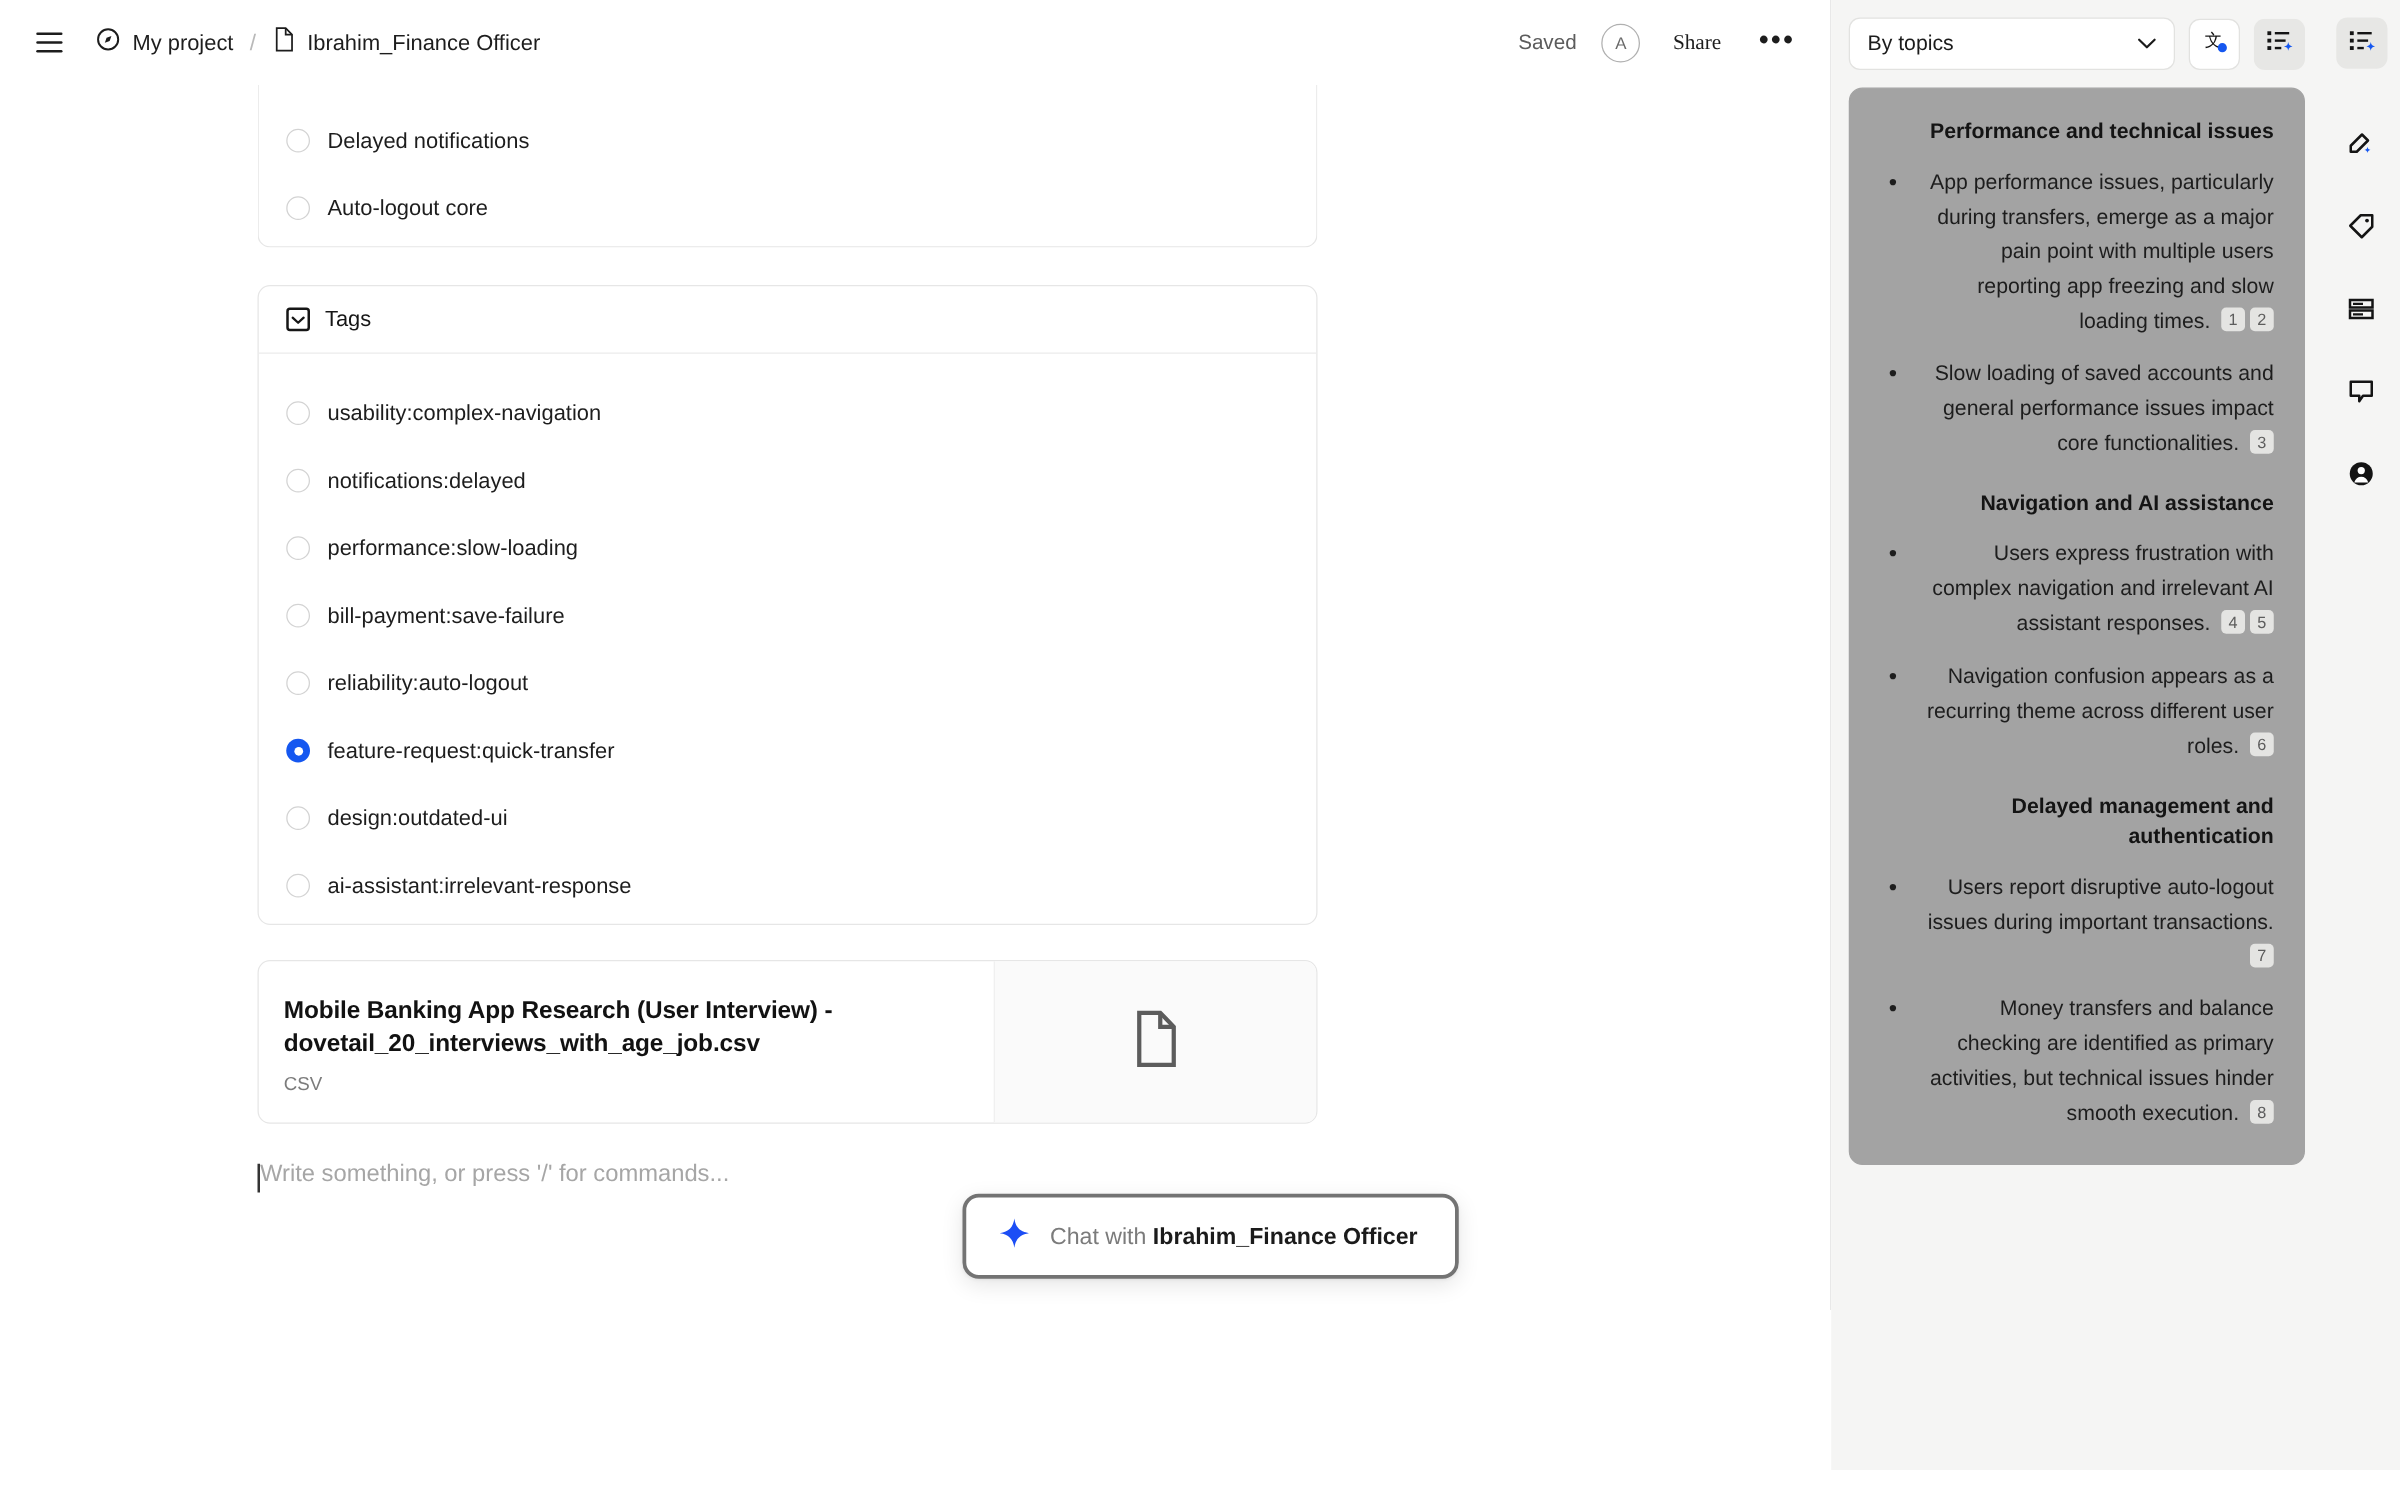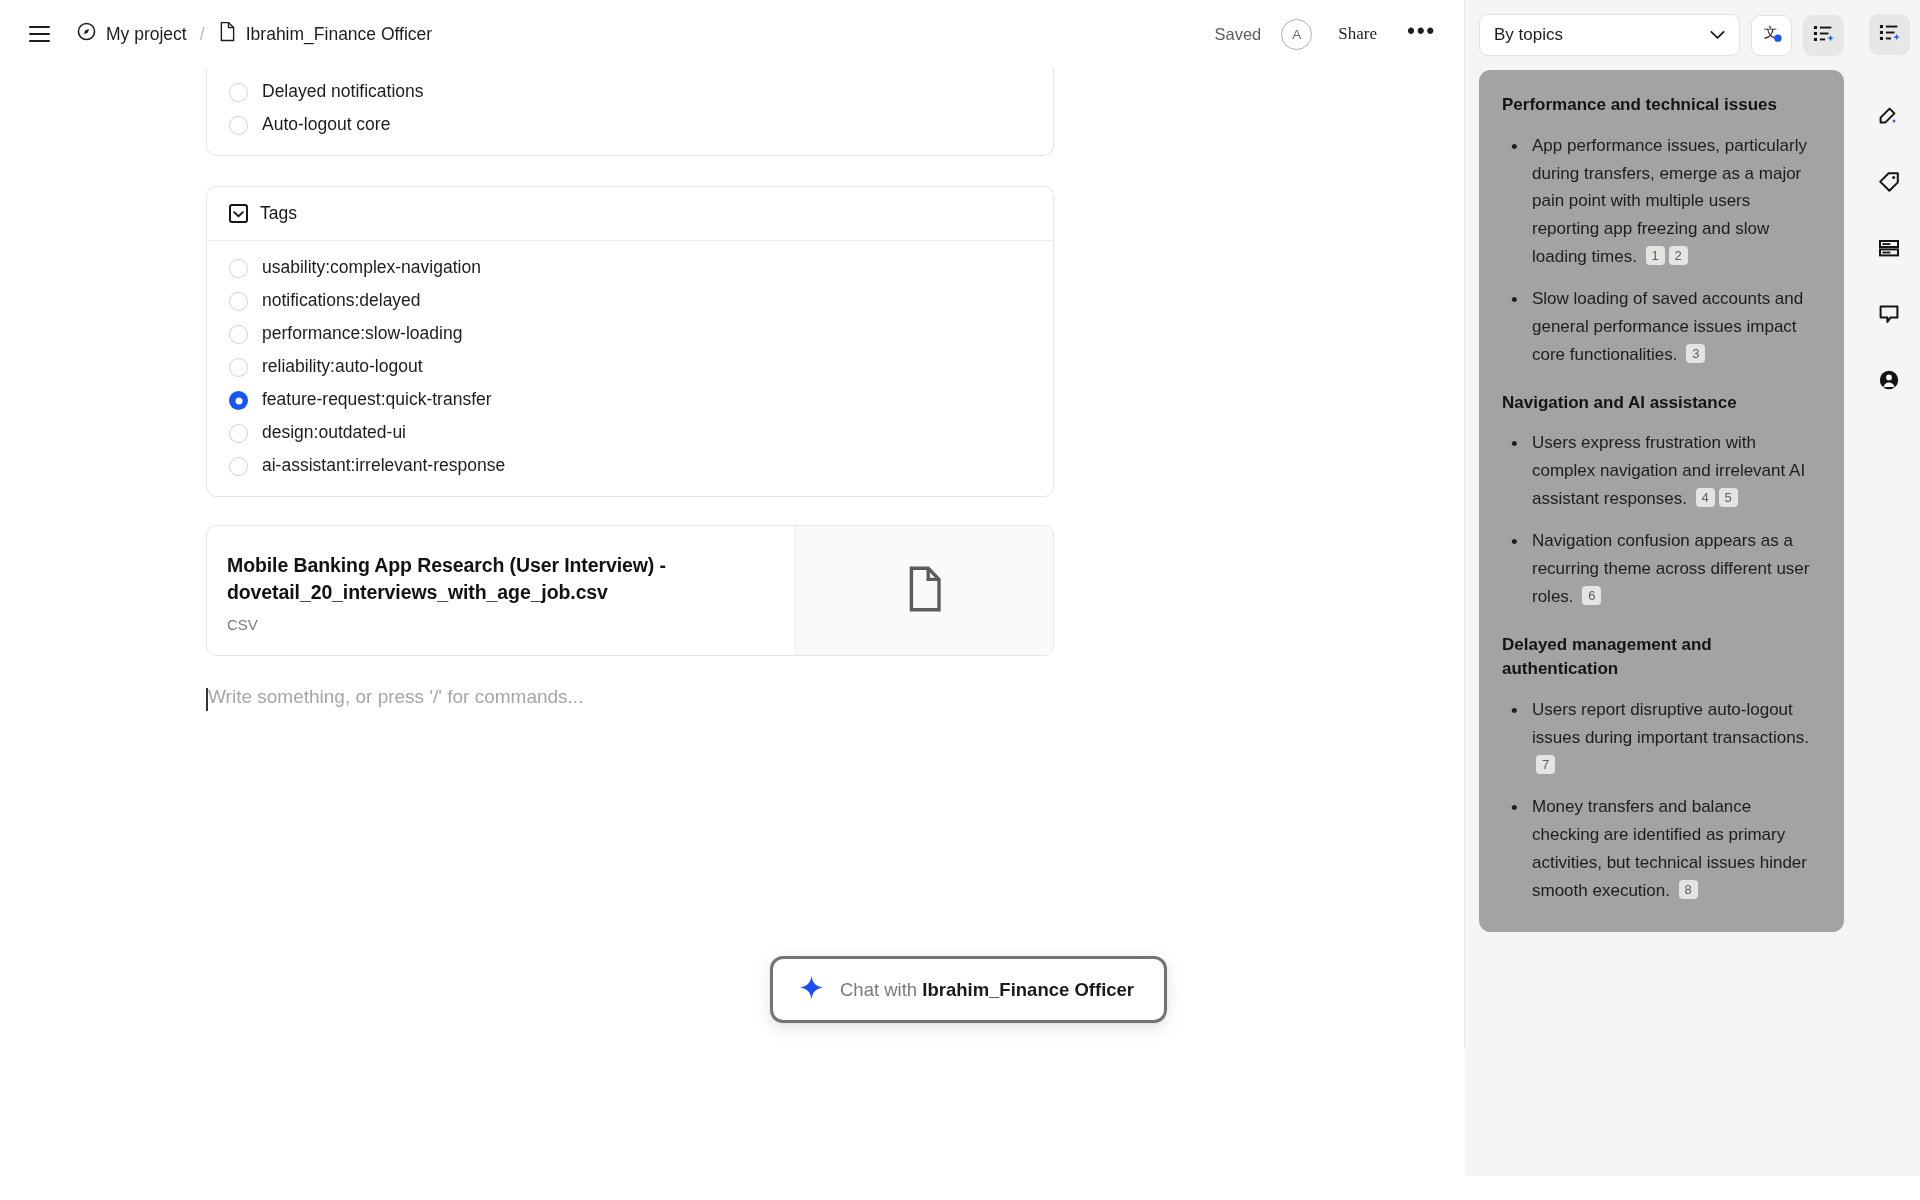--- a/index.html
+++ b/index.html
@@ -75,22 +75,22 @@
   .card-partial {
     border: 1px solid #e6e6e6;
     border-top: none;
     border-radius: 0 0 10px 10px;
     background: #ffffff;
     margin-top: -1px;
   }
 
   .opt-list { padding: 8px 0 14px 0; }
   .opt-row {
-    display: flex; align-items: flex-end; gap: 14px;
-    padding: 6px 0 6px 22px; cursor: pointer;
+    display: flex; align-items: center; gap: 14px;
+    padding: 6px 0 6px 22px; cursor: pointer; margin-top: 21px;
   }
   .radio {
     width: 19px; height: 19px; border-radius: 50%;
     border: 1.5px solid #d3d3d3; background: #fff;
     flex: none; position: relative;
   }
   .radio.checked { border: none; background: #1557f0; }
   .radio.checked::after {
     content: ""; position: absolute; left: 50%; top: 50%;
     width: 7px; height: 7px; border-radius: 50%; background: #fff;
@@ -158,20 +158,21 @@
   .chat-text { font-size: 18.5px; color: #7b7b7b; }
   .chat-text b { color: #1b1b1b; font-weight: bold; }
 
   
   .right-panel {
     width: 455px; height: 1176px;
     background: #f5f5f4;
     position: relative;
     display: flex;
     flex-direction: column;
+    text-align: right;
   }
   .rp-head {
     display: flex; align-items: center; gap: 11px;
     padding: 14px 14px 10px 14px;
   }
   .select-box {
     flex: 1; height: 42px;
     background: #ffffff; border: 1px solid #e2e2e0;
     border-radius: 9px;
     display: flex; align-items: center;
@@ -310,20 +311,24 @@
               <span class="radio"></span>
               <span class="opt-label">usability:complex-navigation</span>
             </div>
             <div class="opt-row">
               <span class="radio"></span>
               <span class="opt-label">notifications:delayed</span>
             </div>
             <div class="opt-row">
               <span class="radio"></span>
               <span class="opt-label">performance:slow-loading</span>
+            </div>
+            <div class="opt-row">
+              <span class="radio"></span>
+              <span class="opt-label">bill-payment:save-failure</span>
             </div>
             <div class="opt-row">
               <span class="radio"></span>
               <span class="opt-label">reliability:auto-logout</span>
             </div>
             <div class="opt-row">
               <span class="radio checked"></span>
               <span class="opt-label">feature-request:quick-transfer</span>
             </div>
             <div class="opt-row">

